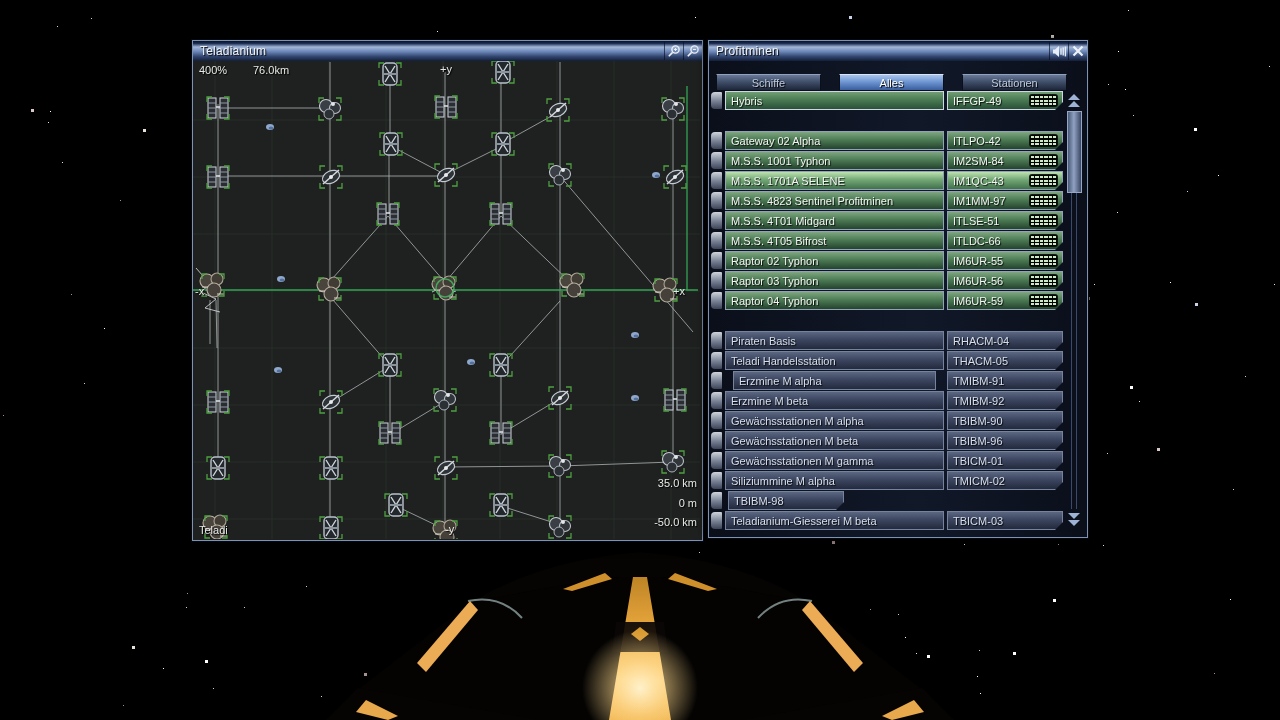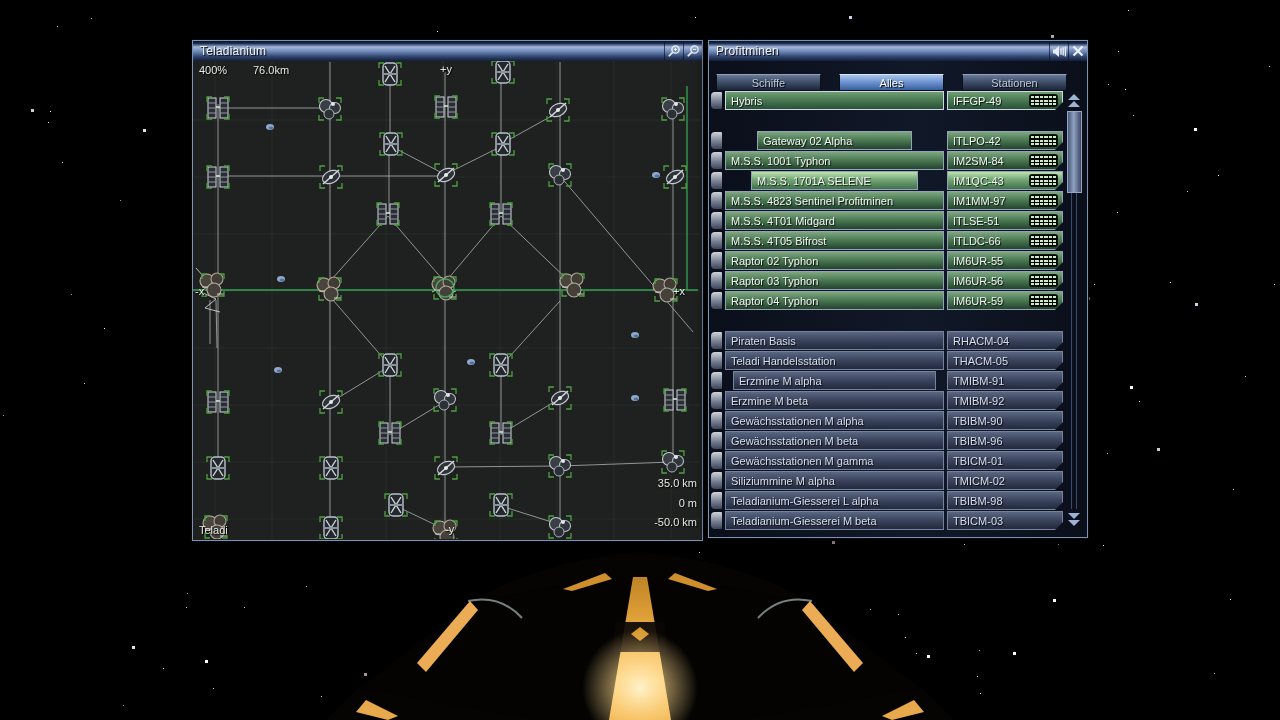--- a/index.html
+++ b/index.html
@@ -427,37 +427,37 @@
       </div>
     <div id="rows">
         <div class="row ship cur" style="top: 30px;">
           <span class="rtab"></span>
           <span class="rname">Hybris</span>
           <span class="rid">
             <span>IFFGP-49</span>
             <span class="gauge"></span>
           </span>
         </div>
-        <div class="row ship" style="top: 70px; gap: 32px;">
+        <div class="row ship" style="top: 70px;">
           <span class="rtab"></span>
           <span class="rname">Gateway 02 Alpha</span>
           <span class="rid">
             <span>ITLPO-42</span>
             <span class="gauge"></span>
           </span>
         </div>
         <div class="row ship" style="top: 90px;">
           <span class="rtab"></span>
           <span class="rname">M.S.S. 1001 Typhon</span>
           <span class="rid">
             <span>IM2SM-84</span>
             <span class="gauge"></span>
           </span>
         </div>
-        <div class="row ship hl" style="top: 110px; gap: 26px;">
+        <div class="row ship hl" style="top: 110px;">
           <span class="rtab"></span>
           <span class="rname">M.S.S. 1701A SELENE</span>
           <span class="rid">
             <span>IM1QC-43</span>
             <span class="gauge"></span>
           </span>
         </div>
         <div class="row ship" style="top: 130px;">
           <span class="rtab"></span>
           <span class="rname">M.S.S. 4823 Sentinel Profitminen</span>
@@ -557,21 +557,20 @@
         </div>
         <div class="row stn" style="top: 410px;">
           <span class="rtab"></span>
           <span class="rname">Siliziummine M alpha</span>
           <span class="rid">
             <span>TMICM-02</span>
           </span>
         </div>
         <div class="row stn" style="top: 430px;">
           <span class="rtab"></span>
-          <span class="rname">Teladianium-Giesserei L alpha</span>
           <span class="rid">
             <span>TBIBM-98</span>
           </span>
         </div>
         <div class="row stn" style="top: 450px;">
           <span class="rtab"></span>
           <span class="rname">Teladianium-Giesserei M beta</span>
           <span class="rid">
             <span>TBICM-03</span>
           </span>

